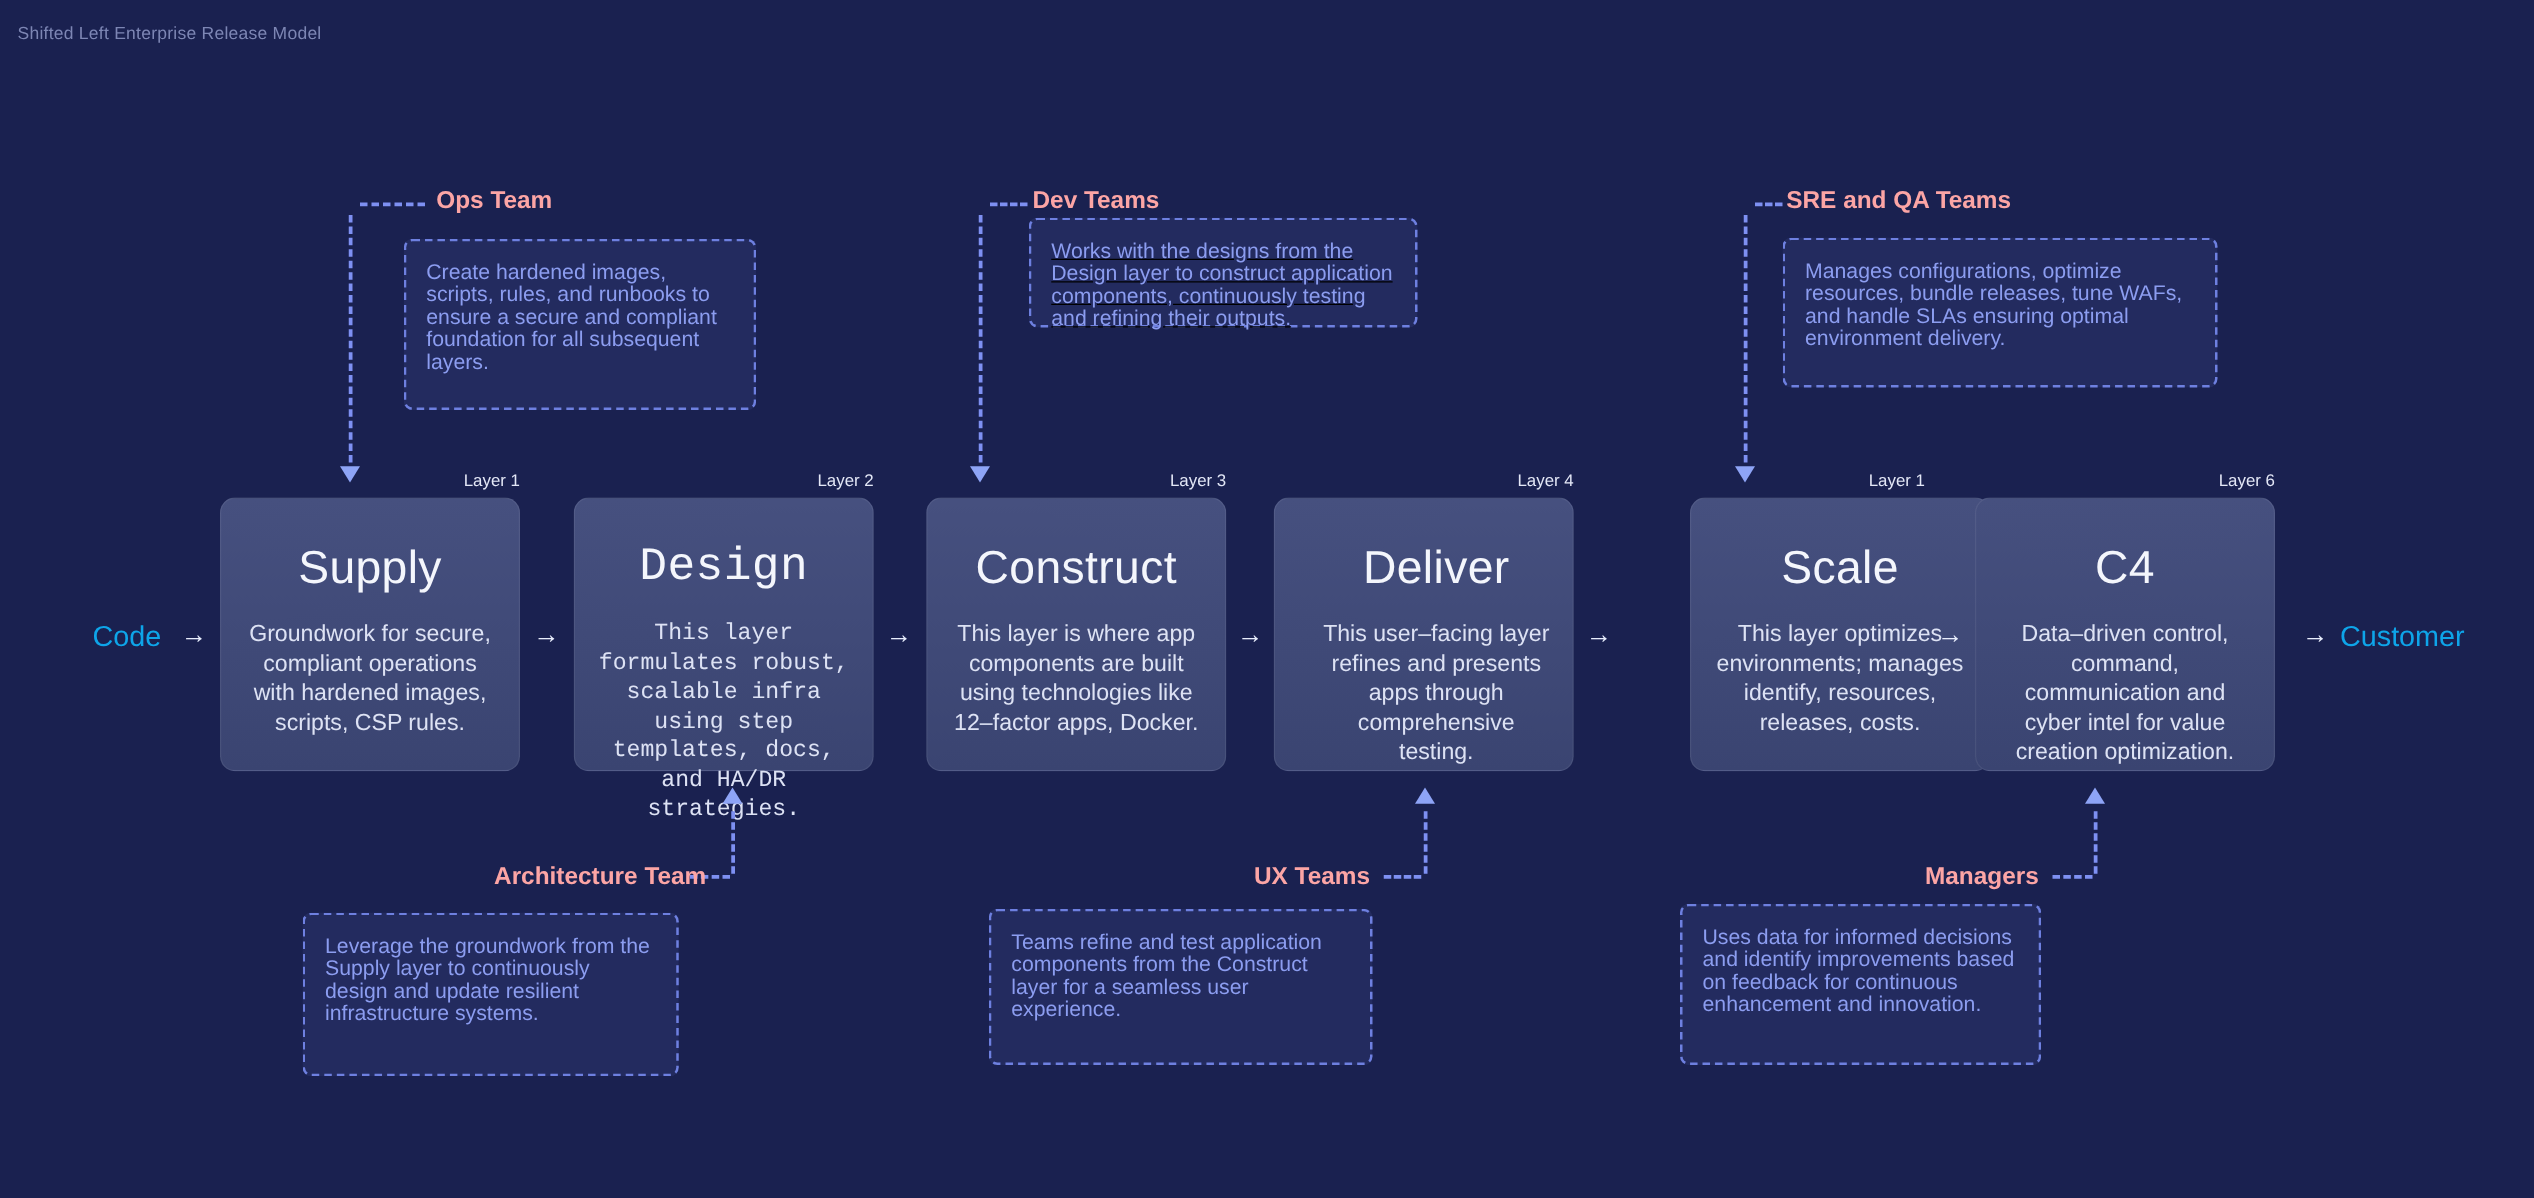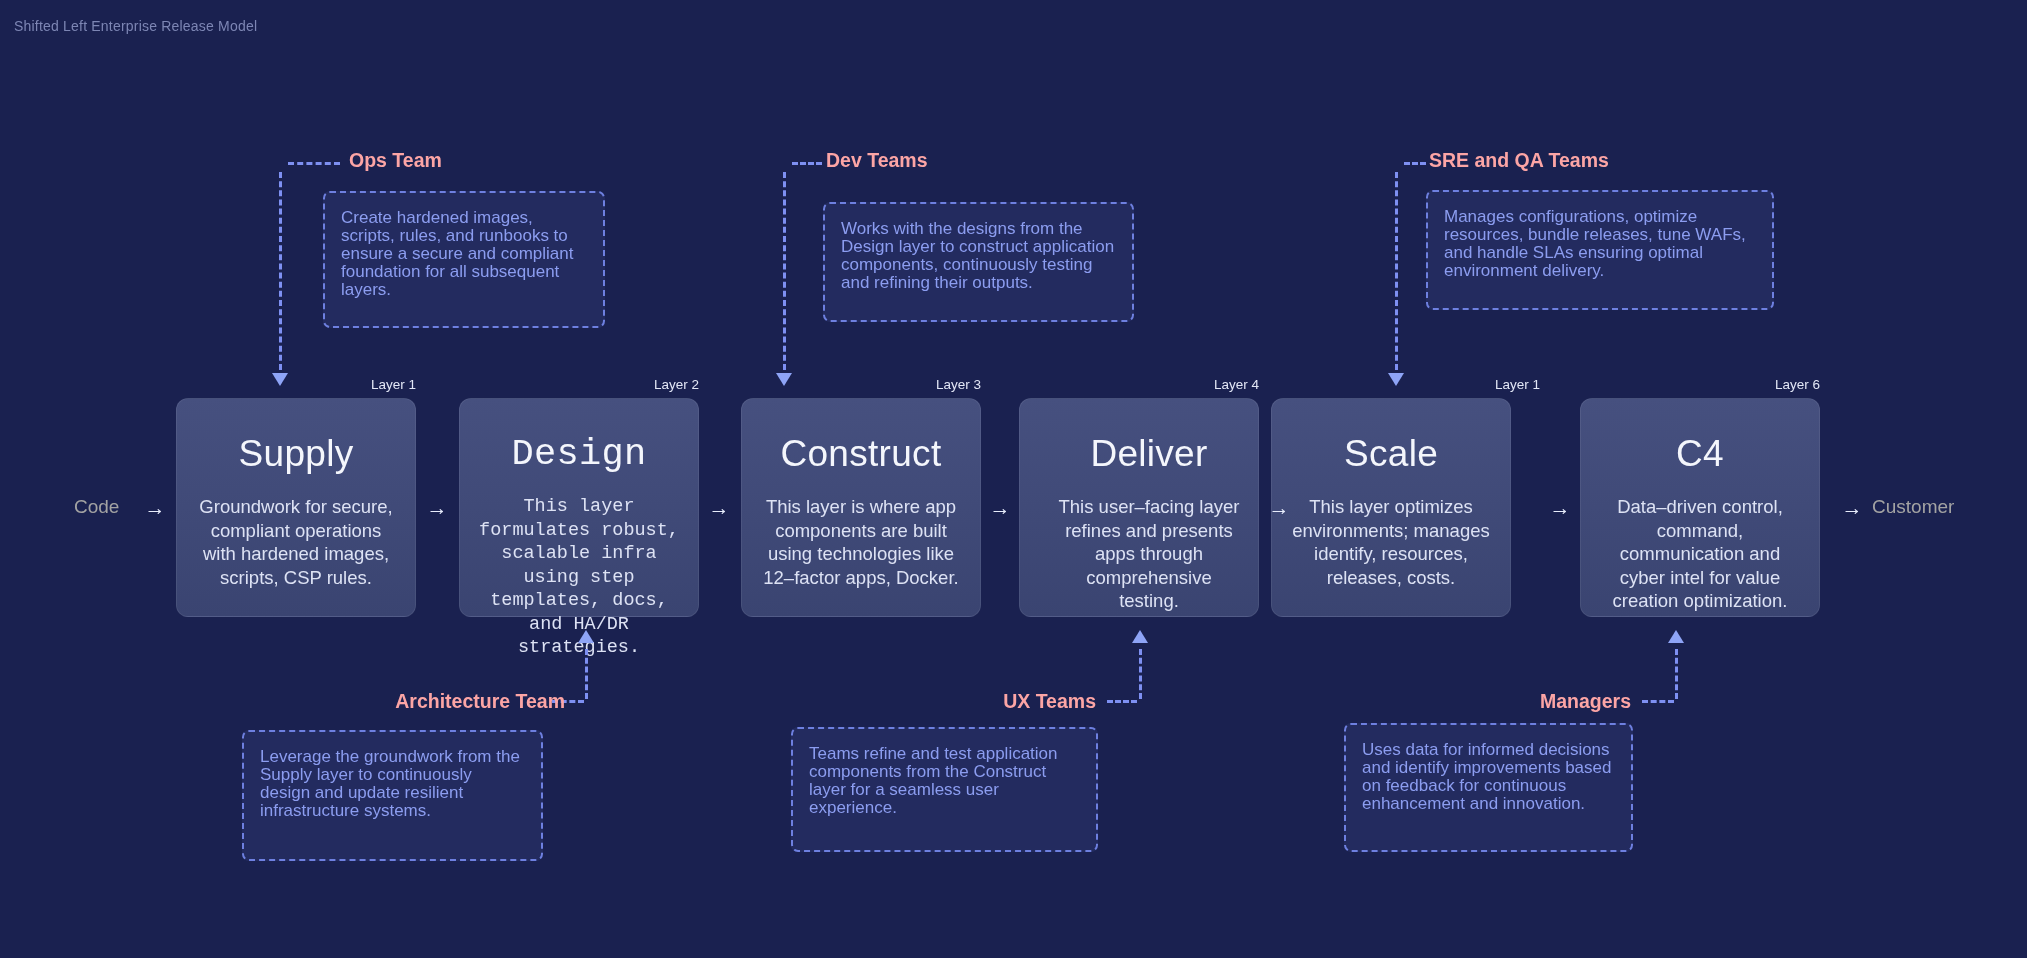--- a/index.html
+++ b/index.html
@@ -57,22 +57,22 @@
     width: 240px;
     text-align: right;
     font-size: 13.5px;
     color: #e3e7f6;
   }
 
   
   .flow-label {
     position: absolute;
     top: 496px;
-    font-size: 19px;
-    color: #a3a3a3;
+    font-size: 23px;
+    color: #0ea5e9;
   }
   .flow-arrow {
     position: absolute;
     top: 508px;
     transform: translate(-50%, -50%);
     font-size: 21px;
     color: #e8edfc;
   }
 
   
@@ -129,21 +129,21 @@
 <div id="canvas">
 
   <div class="page-title">Shifted Left Enterprise Release Model</div>
 
   <div class="team-label" style="left:349px; top:149px;">Ops Team</div>
   <div class="note-box" style="left:323px; top:191px; width:282px; height:137px;">
     <div class="note-text">Create hardened images, scripts, rules, and runbooks to ensure a secure and compliant foundation for all subsequent layers.</div>
   </div>
 
   <div class="team-label" style="left:826px; top:149px;">Dev Teams</div>
-  <div class="note-box" style="left:823px; top:202px; width:311px; height:120px;">
+  <div class="note-box" style="left:823px; top:174px; width:311px; height:88px;text-decoration:underline;">
     <div class="note-text">Works with the designs from the Design layer to construct application components, continuously testing and refining their outputs.</div>
   </div>
 
   <div class="team-label" style="left:1429px; top:149px;">SRE and QA Teams</div>
   <div class="note-box" style="left:1426px; top:190px; width:348px; height:120px;">
     <div class="note-text">Manages configurations, optimize resources, bundle releases, tune WAFs, and handle SLAs ensuring optimal environment delivery.</div>
   </div>
 
   <div class="conn-h" style="left:288px; top:162px; width:52px;"></div>
   <div class="conn-v" style="left:278.5px; top:172px; height:198px;"></div>
@@ -173,21 +173,21 @@
     <div class="box-desc">This layer formulates robust, scalable infra using step templates, docs, and HA/DR strategies.</div>
   </div>
   <div class="layer-box" style="left:741px;">
     <div class="box-title">Construct</div>
     <div class="box-desc">This layer is where app components are built using technologies like 12–factor apps, Docker.</div>
   </div>
   <div class="layer-box" style="left:1019px;padding-left:20px;">
     <div class="box-title">Deliver</div>
     <div class="box-desc">This user–facing layer refines and presents apps through comprehensive testing.</div>
   </div>
-  <div class="layer-box" style="left:1271px;">
+  <div class="layer-box" style="left:1352px;">
     <div class="box-title">Scale</div>
     <div class="box-desc">This layer optimizes environments; manages identify, resources, releases, costs.</div>
   </div>
   <div class="layer-box" style="left:1580px;">
     <div class="box-title">C4</div>
     <div class="box-desc">Data–driven control, command, communication and cyber intel for value creation optimization.</div>
   </div>
 
   <div class="flow-label" style="left:74px;">Code</div>
   <span class="flow-arrow" style="left:155px;">→</span>

